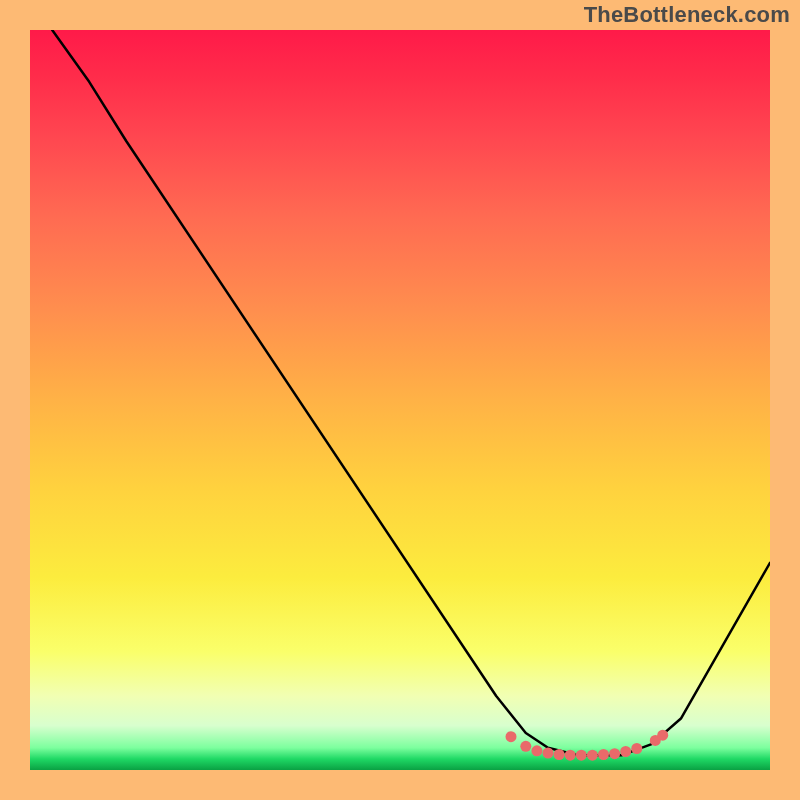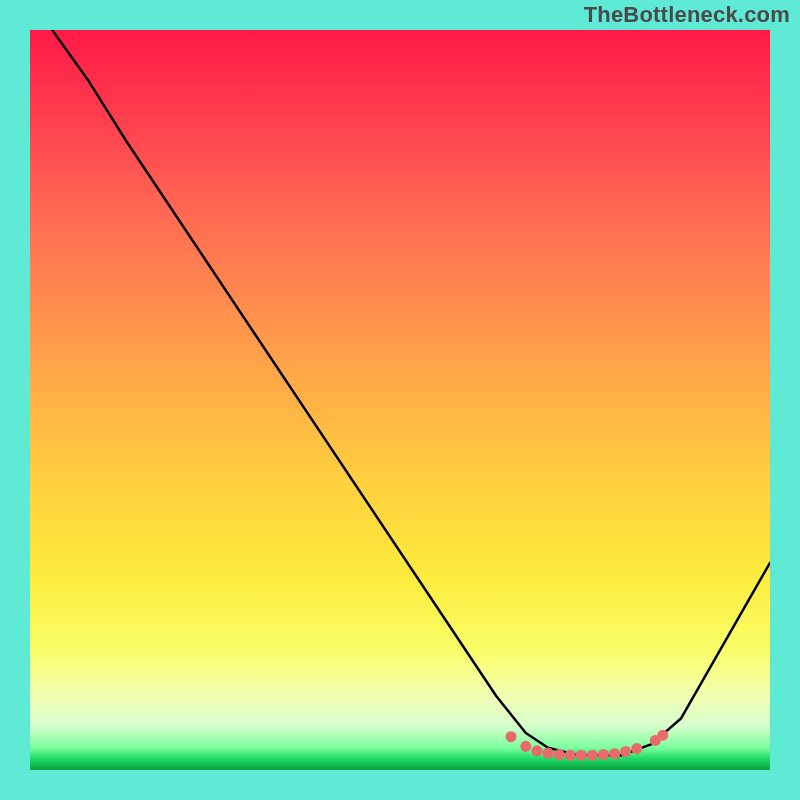--- a/index.html
+++ b/index.html
@@ -8,21 +8,21 @@
     width: 800px;
     height: 800px;
     background: #000;
     overflow: hidden;
     font-family: Arial, Helvetica, sans-serif;
   }
   .frame {
     position: relative;
     width: 800px;
     height: 800px;
-    background: #5eead4;
+    background: #fdba74;
   }
   .watermark {
     position: absolute;
     top: 2px;
     right: 10px;
     color: #4a4a4a;
     font-size: 22px;
     font-weight: bold;
     letter-spacing: 0.2px;
     z-index: 5;

